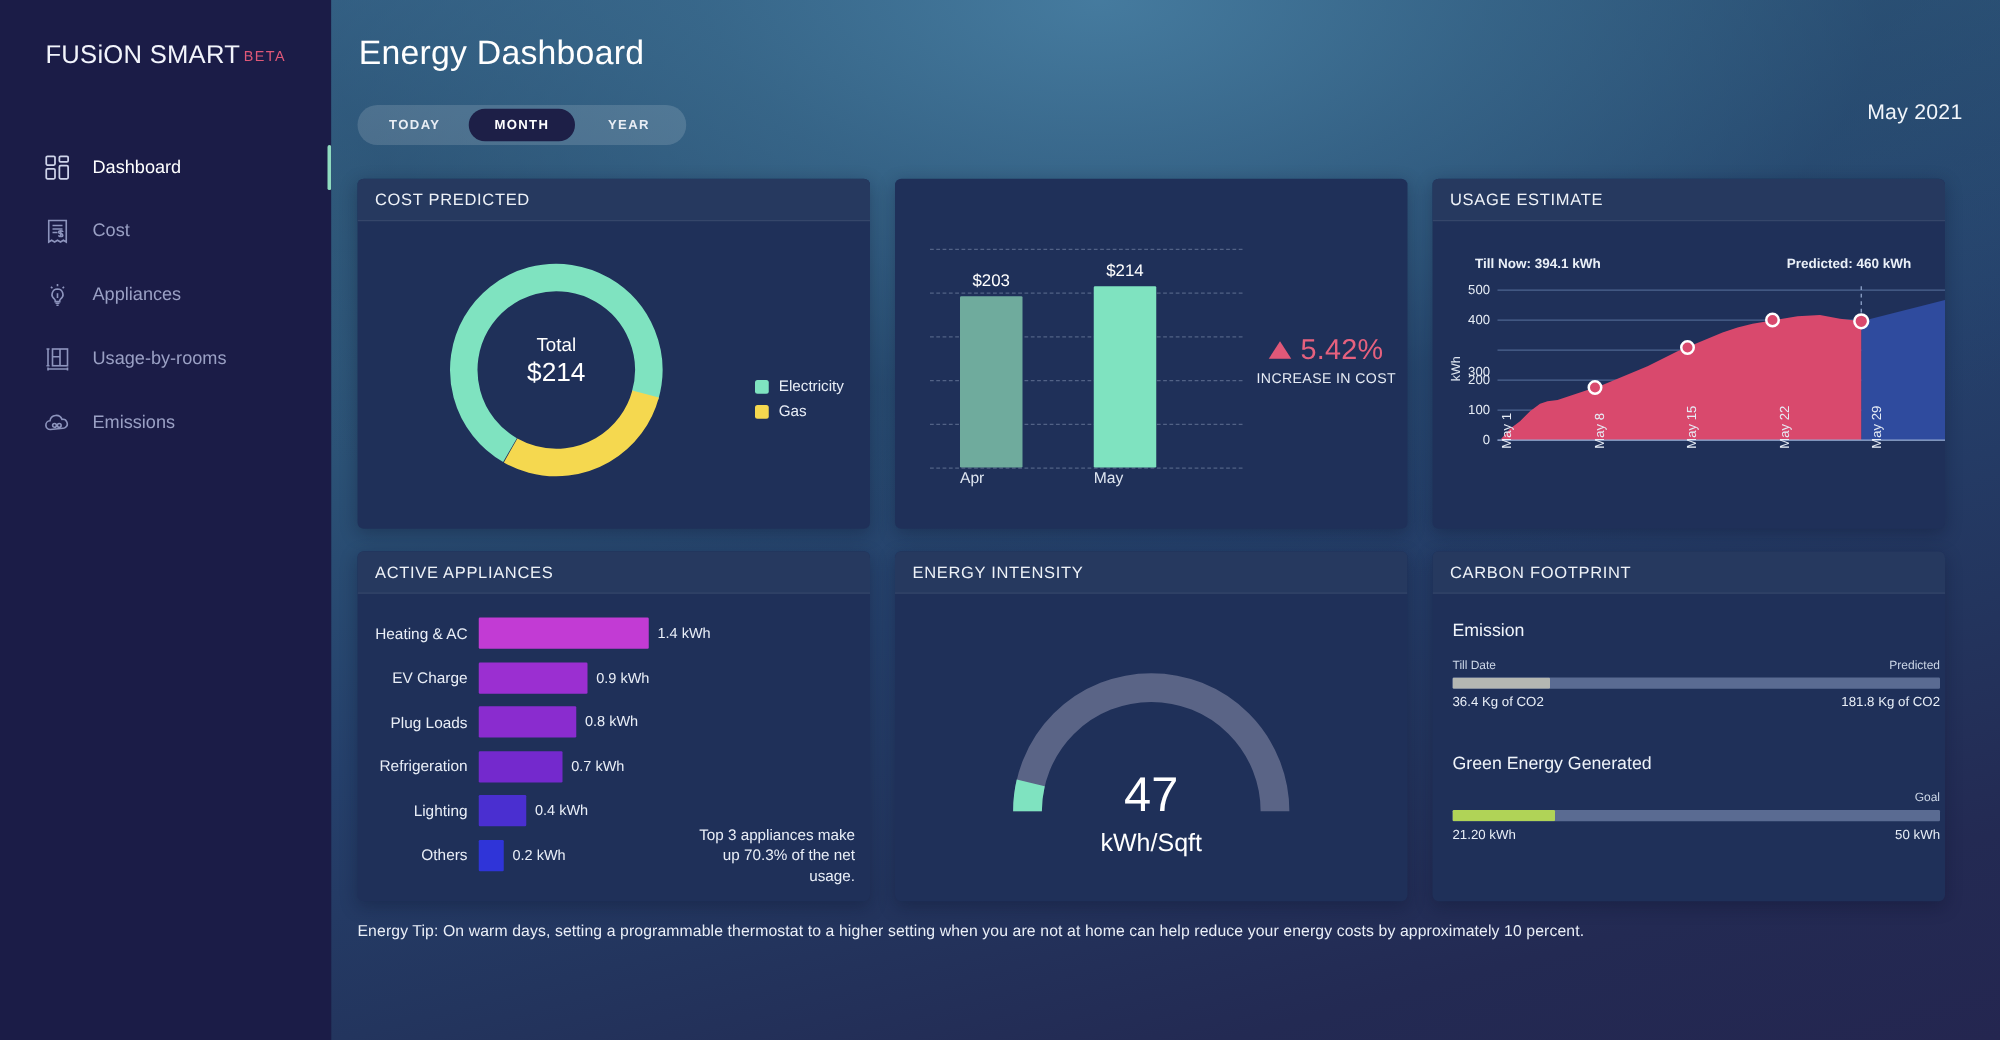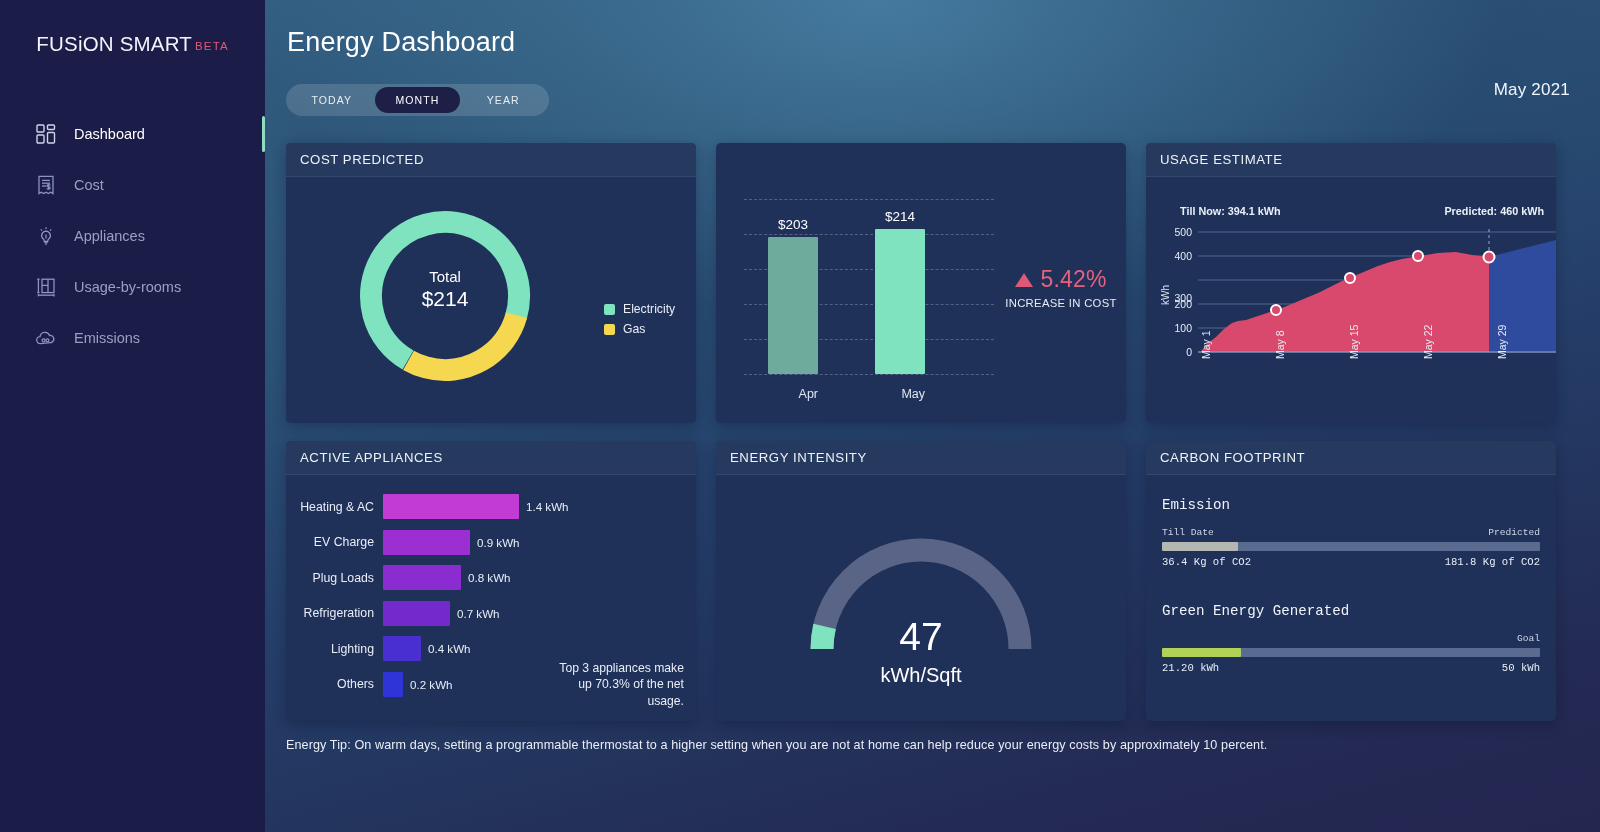--- a/index.html
+++ b/index.html
@@ -108,21 +108,21 @@
   .seg {
     flex: 1 1 0;
     height: 26px;
     border-radius: 14px;
     display: flex;
     align-items: center;
     justify-content: center;
     font-size: 10.5px;
     letter-spacing: 1.1px;
     color: #e9eef5;
-    font-weight: 400;
+    font-weight: 700;
   }
   .seg.on {
     background: #1d1f47;
     color: #ffffff;
   }
 
   
   .card {
     position: absolute;
     background: #1f3059;
@@ -177,23 +177,23 @@
   .bar-col { position: absolute; bottom: 0; width: 50px; }
   .bar-rect { width: 50px; border-radius: 1px; }
   .bar-vlabel {
     position: absolute; bottom: 100%;
     width: 50px; text-align: center;
     font-size: 13.5px; color: #ffffff;
     padding-bottom: 5px;
   }
   .bar-xlabel {
     position: absolute; top: 100%;
-    width: 50px; text-align: right;
+    width: 50px; text-align: left;
     font-size: 12.5px; color: #dfe6f1;
-    padding-top: 13px;
+    padding-top: 1px;
   }
   .delta-wrap { position: absolute; left: 285px; top: 123px; width: 120px; text-align: center; }
   .delta-row { display: flex; align-items: center; justify-content: center; }
   .delta-tri {
     width: 0; height: 0;
     border-left: 9px solid transparent;
     border-right: 9px solid transparent;
     border-bottom: 14px solid #e05878;
     margin-right: 7px;
   }
@@ -238,21 +238,21 @@
 
   
   .gauge-wrap { position: absolute; left: 50%; top: 46px; transform: translateX(-50%); }
   .gauge-text {
     position: absolute; left: 0; right: 0; top: 96px; text-align: center;
   }
   .gauge-num { font-size: 39px; color: #ffffff; font-weight: normal; line-height: 1; }
   .gauge-unit { font-size: 20px; color: #ffffff; margin-top: 8px; }
 
   
-  .cf-section { position: absolute; left: 16px; right: 16px; font-family: Liberation Mono, monospace; }
+  .cf-section { position: absolute; left: 16px; right: 4px; }
   .cf-heading { font-size: 14.2px; color: #f0f4fa; margin-bottom: 14px; }
   .cf-caps { display: flex; justify-content: space-between; font-size: 9.6px; color: #cdd7e7; margin-bottom: 4px; }
   .cf-track { height: 9px; background: #5a6b92; border-radius: 1px; position: relative; overflow: hidden; }
   .cf-fill { height: 9px; border-radius: 1px; }
   .cf-vals { display: flex; justify-content: space-between; font-size: 10.6px; color: #e8eef7; margin-top: 5px; }
 
   
   #tip {
     position: absolute;
     left: 21px; top: 738px;
@@ -419,21 +419,21 @@
         </div>
       </div>
     </div>
 
     <div class="card" id="card-usage">
       <div class="card-head">
         <span class="card-title">USAGE ESTIMATE</span>
       </div>
       <div class="card-body">
         <div class="usage-note" style="left:34px; top:28px;">Till Now: 394.1 kWh</div>
-        <div class="usage-note" style="right:12px; top:28px;">Predicted: 460 kWh</div>
+        <div class="usage-note" style="right:27px; top:28px;">Predicted: 460 kWh</div>
 
         <div class="ytick" style="left:20px; top:49px;">500</div>
         <div class="ytick" style="left:20px; top:73px;">400</div>
         <div class="ytick" style="left:20px; top:97px;margin-top:18px;">300</div>
         <div class="ytick" style="left:20px; top:121px;">200</div>
         <div class="ytick" style="left:20px; top:145px;">100</div>
         <div class="ytick" style="left:20px; top:169px;">0</div>
         <div class="axis-ylabel" style="left:14px; top:128px;">kWh</div>
 
         <svg class="usage-chart" width="410" height="246" viewBox="0 0 410 246">

